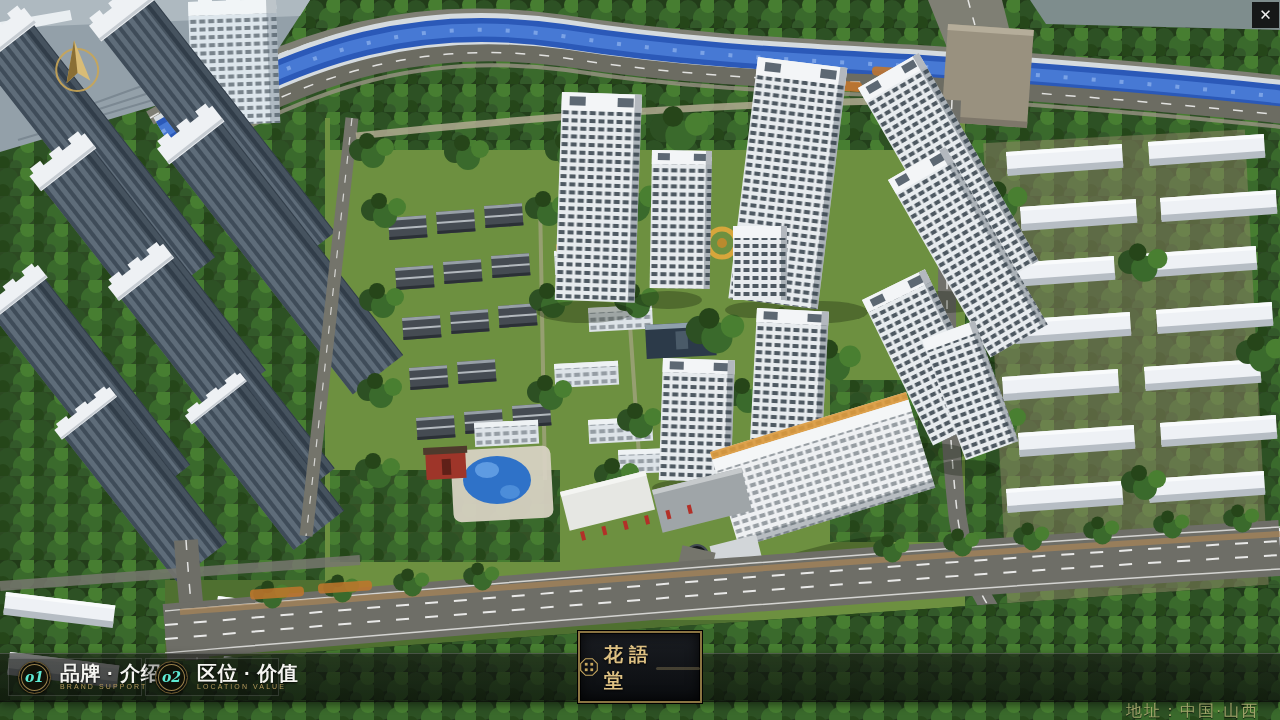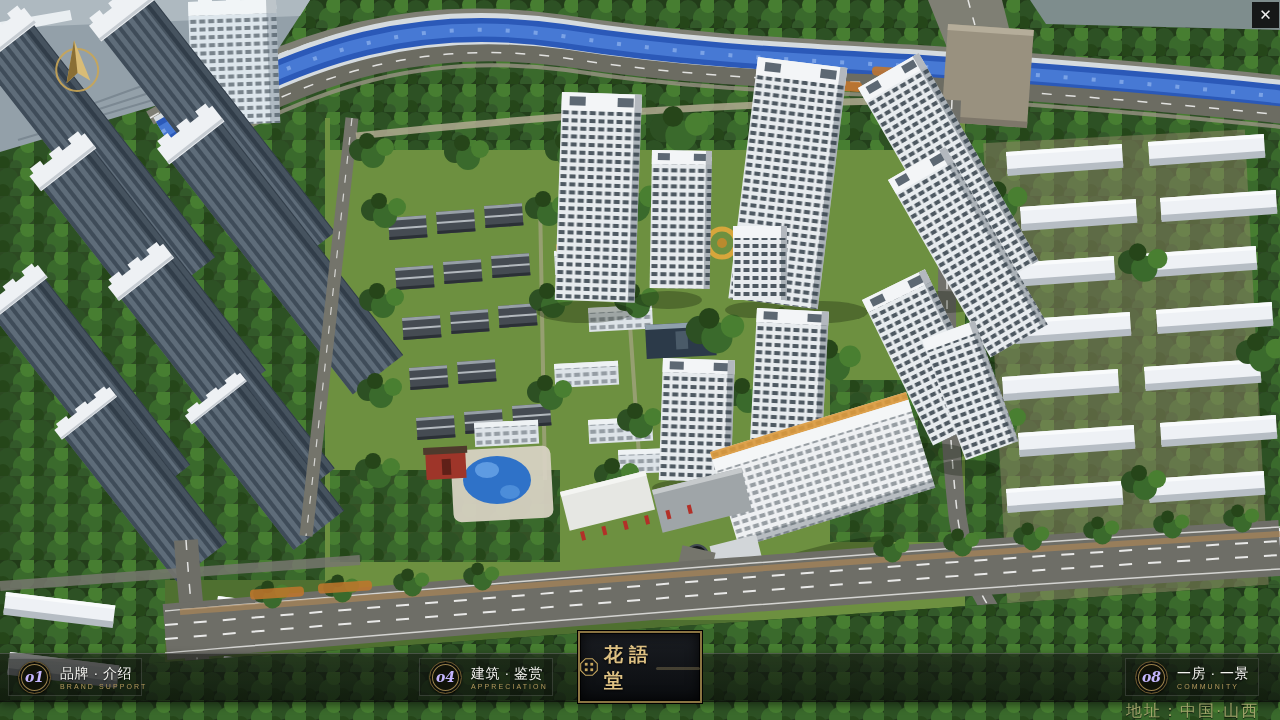--- a/index.html
+++ b/index.html
@@ -11,23 +11,23 @@
           background:linear-gradient(rgba(22,24,20,.60),rgba(8,10,8,.66));
           border-top:1px solid rgba(255,255,255,.22);
           border-bottom:1px solid rgba(0,0,0,.5);
           box-shadow:0 3px 8px rgba(0,0,0,.45);}
   .nav-item{position:absolute;top:4px;height:38px;width:134px;display:flex;align-items:center;
             padding-left:9px;box-sizing:border-box;border:1px solid rgba(255,255,255,.14);
             background:rgba(10,12,10,.28);cursor:pointer;}
   .badge{width:31px;height:31px;border-radius:50%;flex:none;display:flex;align-items:center;
          justify-content:center;background:#101208;border:1px solid #6d5a30;
          box-shadow:inset 0 0 0 2px #0c0e0a,inset 0 0 0 3px #99804a,0 1px 2px rgba(0,0,0,.6);
-         color:#c4b5fd;font:italic bold 14px "DejaVu Serif",serif;text-align:center;}
+         color:#5eead4;font:italic bold 14px "DejaVu Serif",serif;text-align:center;}
   .lbl{margin-left:9px;display:flex;flex-direction:column;}
-  .cn{font-size:14px;font-weight:normal;color:#f4f4f0;letter-spacing:.5px;line-height:16px;
+  .cn{font-size:20px;font-weight:bold;color:#f4f4f0;letter-spacing:.5px;line-height:16px;
       white-space:nowrap;text-shadow:0 1px 2px rgba(0,0,0,.85);}
   .en{margin-top:2px;font-size:7px;color:#b59a5d;letter-spacing:2.1px;white-space:nowrap;}
   
   .logo{position:absolute;left:578px;top:631px;width:124px;height:72px;box-sizing:border-box;
         background:linear-gradient(#1a1d22,#0a0c0f);border:2px solid #8a7442;
         box-shadow:0 0 0 1px #000,inset 0 0 0 1px rgba(0,0,0,.9),inset 0 0 14px rgba(0,0,0,.85);
         display:flex;align-items:center;cursor:pointer;}
   .logo-title{margin-top:1px;font-family:"DejaVu Serif",serif;font-size:19px;font-weight:bold;
               color:#dec183;letter-spacing:6px;padding-left:6px;text-shadow:0 1px 2px #000;}
   .logo-sub{margin-top:3px;width:64px;height:3px;background:rgba(200,180,120,.28);border-radius:2px;}
@@ -451,32 +451,25 @@
 
   <div class="navbar">
 
     <div class="nav-item" style="left:8px">
       <div class="badge">o1</div>
       <div class="lbl">
           <span class="cn">品牌 · 介绍</span>
         <span class="en">BRAND SUPPORT</span>
         </div>
     </div>
-    <div class="nav-item" style="left:419px">
-      <div class="badge">o4</div>
+    <div class="nav-item" style="left:145px">
+      <div class="badge">o2</div>
       <div class="lbl">
-          <span class="cn">建筑 · 鉴赏</span>
-        <span class="en">APPRECIATION</span>
-        </div>
-    </div>
-    <div class="nav-item" style="left:1125px">
-      <div class="badge">o8</div>
-      <div class="lbl">
-          <span class="cn">一房 · 一景</span>
-        <span class="en">COMMUNITY</span>
+          <span class="cn">区位 · 价值</span>
+        <span class="en">LOCATION VALUE</span>
         </div>
     </div>
   </div>
 
   <div class="logo">
     <svg class="seal" width="26" height="26" viewBox="0 0 26 26">
       <polygon points="8,1 18,1 25,8 25,18 18,25 8,25 1,18 1,8" fill="none" stroke="#c8a85f" stroke-width="1.5"></polygon>
       <g fill="#c8a85f">
         <rect x="7" y="7" width="4" height="4"></rect>
           <rect x="15" y="7" width="4" height="4"></rect>

